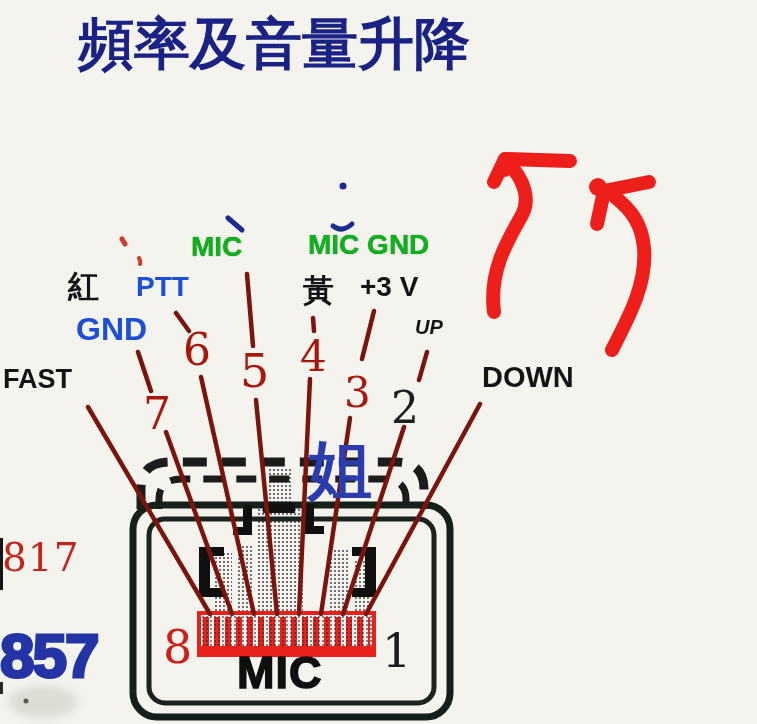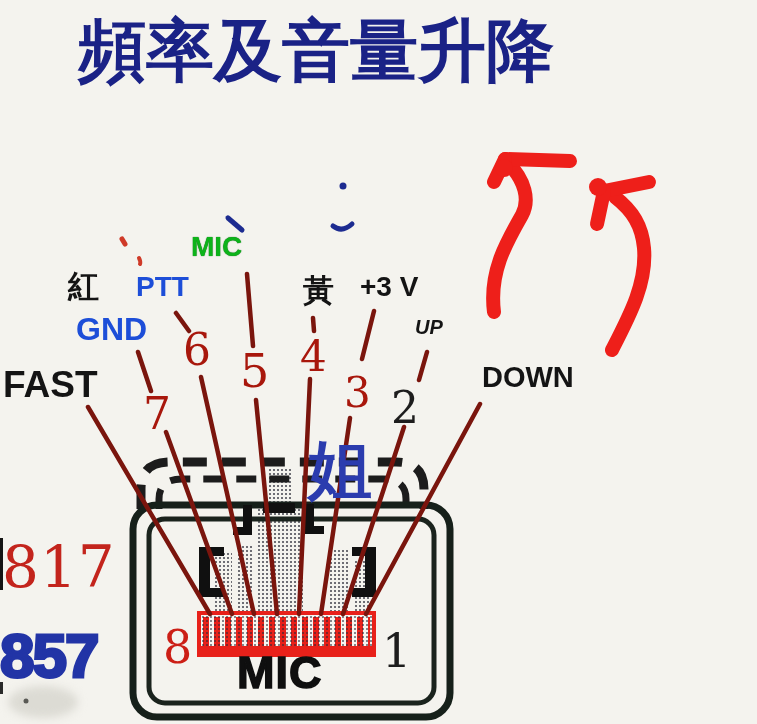--- a/index.html
+++ b/index.html
@@ -3,31 +3,31 @@
 <meta charset="utf-8">
 <style>
   html,body{margin:0;padding:0;background:#888;}
   .canvas{
     position:relative;width:757px;height:724px;margin:0 auto;
     background:#f4f3ee;overflow:hidden;
     font-family:"Liberation Sans",sans-serif;
   }
   .abs{position:absolute;line-height:1;white-space:nowrap;}
   .title{
-    font-size:68px;font-weight:700;color:#1a2286;letter-spacing:0px;
+    font-size:56px;font-weight:700;color:#1a2286;letter-spacing:0px;
     font-family:"Liberation Sans",sans-serif;
   }
   .lbl{font-weight:700;color:#141414;}
   .green{color:#0db31a;text-shadow:0 0 1px #064d0a;}
   .navy{color:#1d4ed8;}
   .cjk{font-weight:700;color:#141414;}
   .num{font-family:"DejaVu Serif","Liberation Serif",serif;color:#a8170c;font-weight:400;}
   .num.black{color:#1d1d1d;}
   .num.bright{color:#cc1f16;}
-  .m817{font-family:"DejaVu Serif","Liberation Serif",serif;font-size:58px;color:#c3241c;letter-spacing:1px;}
+  .m817{font-family:"DejaVu Serif","Liberation Serif",serif;font-size:39px;color:#c3241c;letter-spacing:1px;}
   .m857{font-size:62px;font-weight:700;color:#2234a6;-webkit-text-stroke:3px #2234a6;letter-spacing:-2px;margin-top:35px;}
   .bluechar{font-size:64px;font-weight:700;color:#2b3cae;}
   .micword{font-size:45px;font-weight:700;color:#0f0f0f;-webkit-text-stroke:1.5px #0f0f0f;letter-spacing:1px;}
   .stipple{
     position:absolute;
     background-image:radial-gradient(circle,rgba(35,35,48,.8) 1.1px,rgba(0,0,0,0) 1.5px);
     background-size:4px 4px;opacity:.8;
   }
   .strip{
     position:absolute;left:197px;top:611px;width:179px;height:46px;
@@ -128,27 +128,28 @@
       <path d="M612,350 C630,315 647,283 644,248 C642,226 633,211 615,197"></path>
       <path d="M604,191 L649,182"></path>
       <path d="M604,191 L597,224"></path>
       <circle cx="598" cy="187" r="9" fill="#ee1f1a" stroke="none"></circle>
     </g>
   </svg>
 
   <div class="abs title" style="left:78px;top:16px;">頻率及音量升降</div>
 
   <div class="abs lbl green" style="left:191px;top:233px;font-size:28px;">MIC</div>
+  <div class="abs lbl green" style="left:308px;top:231px;font-size:28px;">MIC GND</div>
   <div class="abs cjk" style="left:68px;top:271px;font-size:31px;">紅</div>
   <div class="abs lbl navy" style="left:136px;top:273px;font-size:28px;">PTT</div>
   <div class="abs cjk" style="left:303px;top:275px;font-size:31px;">黃</div>
   <div class="abs lbl" style="left:360px;top:273px;font-size:28px;">+3 V</div>
   <div class="abs lbl navy" style="left:76px;top:313px;font-size:32px;">GND</div>
   <div class="abs lbl" style="left:415px;top:317px;font-size:20px;font-style:italic;">UP</div>
-  <div class="abs lbl" style="left:3px;top:366px;font-size:37px;">FAST</div>
+  <div class="abs lbl" style="left:3px;top:366px;font-size:27px;">FAST</div>
   <div class="abs lbl" style="left:482px;top:363px;font-size:29px;">DOWN</div>
 
   <div class="abs num" style="left:183px;top:328px;font-size:44px;">6</div>
   <div class="abs num" style="left:240px;top:348px;font-size:46px;">5</div>
   <div class="abs num" style="left:300px;top:336px;font-size:42px;">4</div>
   <div class="abs num" style="left:143px;top:392px;font-size:44px;">7</div>
   <div class="abs num" style="left:344px;top:372px;font-size:42px;">3</div>
   <div class="abs num black" style="left:391px;top:386px;font-size:44px;">2</div>
 
   <div class="abs num bright" style="left:163px;top:624px;font-size:46px;">8</div>

